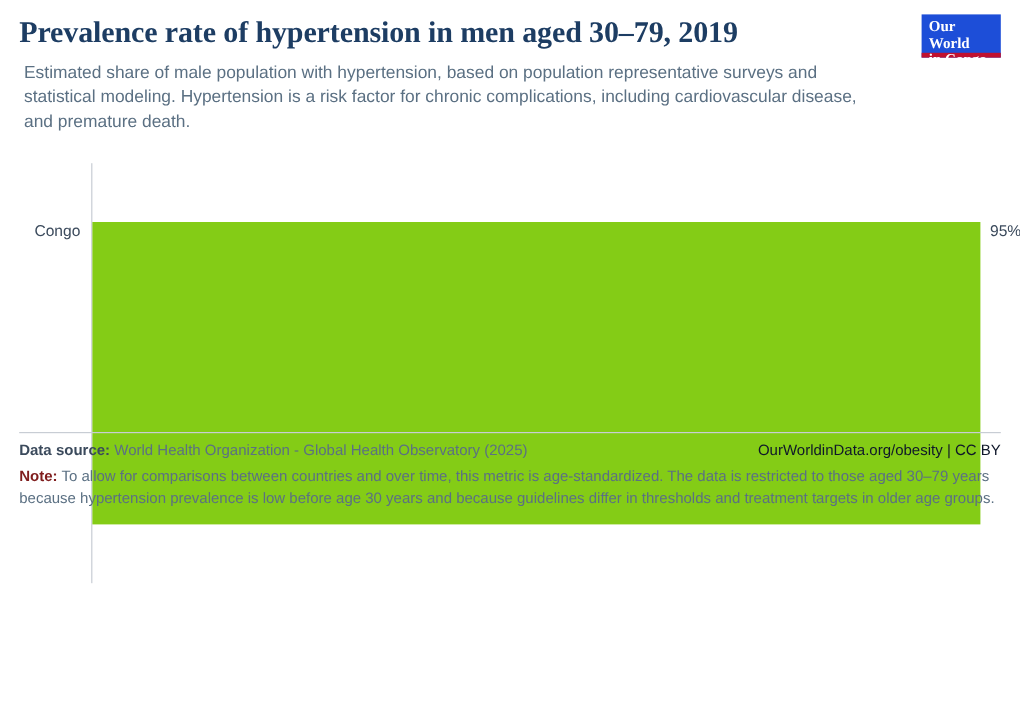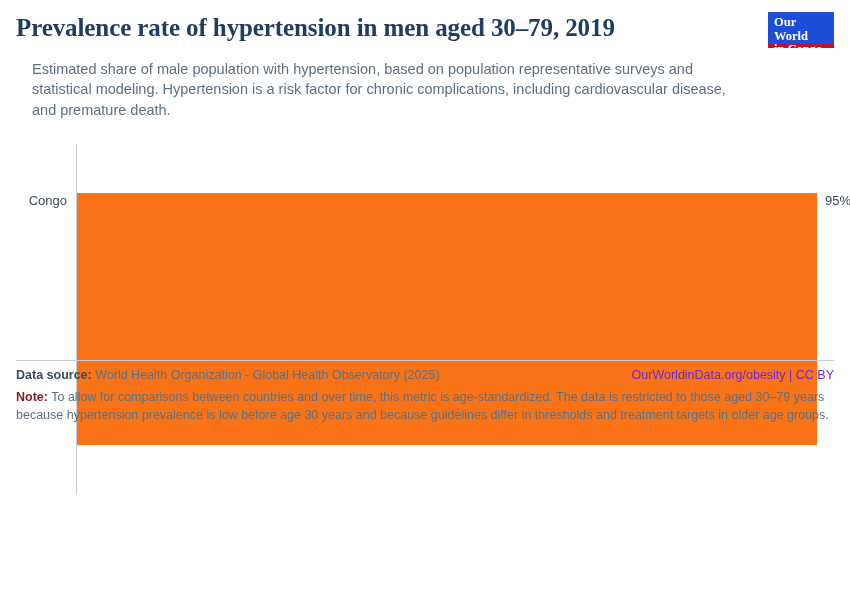--- a/index.html
+++ b/index.html
@@ -31,21 +31,21 @@
     font-weight: 700;
     color: #1d3d63;
     letter-spacing: -0.1px;
     margin: 0 0 8px 0;
     line-height: 1.15;
   }
   .subtitle {
     font-size: 14.5px;
     line-height: 1.42;
     color: #5b7083;
-    margin: 16px;
+    margin: 4px;
     max-width: 720px;
     font-weight: 400;
   }
   .logo {
     position: absolute;
     top: -2px;
     right: 0;
     width: 66px;
     height: 36px;
     background: #1d4ed8;
@@ -128,21 +128,21 @@
     justify-content: space-between;
     align-items: baseline;
     font-size: 12.5px;
     color: #5b7083;
   }
   .footer-line .src b {
     color: #3b4a5c;
     font-weight: 700;
   }
   .footer-right {
-    color: #6d28d9;
+    color: #0f172a;
     font-size: 12.5px;
     white-space: nowrap;
   }
   .note {
     margin-top: 6px;
     font-size: 12.5px;
     line-height: 1.45;
     color: #5b7083;
   }
   .note b {
@@ -161,21 +161,21 @@
     <div class="logo">
       <span>Our World</span>
       <span>in Congo</span>
     </div>
   </div>
 
   <div class="chart-area">
     <div class="axis-line"></div>
     <div class="bars">
       <div class="bar-row">
-        <div class="bar" id="bar-0" style="width: 740px; background: #f97316;">
+        <div class="bar" id="bar-0" style="width: 740px; background: #84cc16;">
           <span class="bar-label">Congo</span>
           <span class="bar-value">95%</span>
         </div>
       </div>
     </div>
   </div>
 
   <div class="footer">
     <div class="footer-rule"></div>
     <div class="footer-line">

